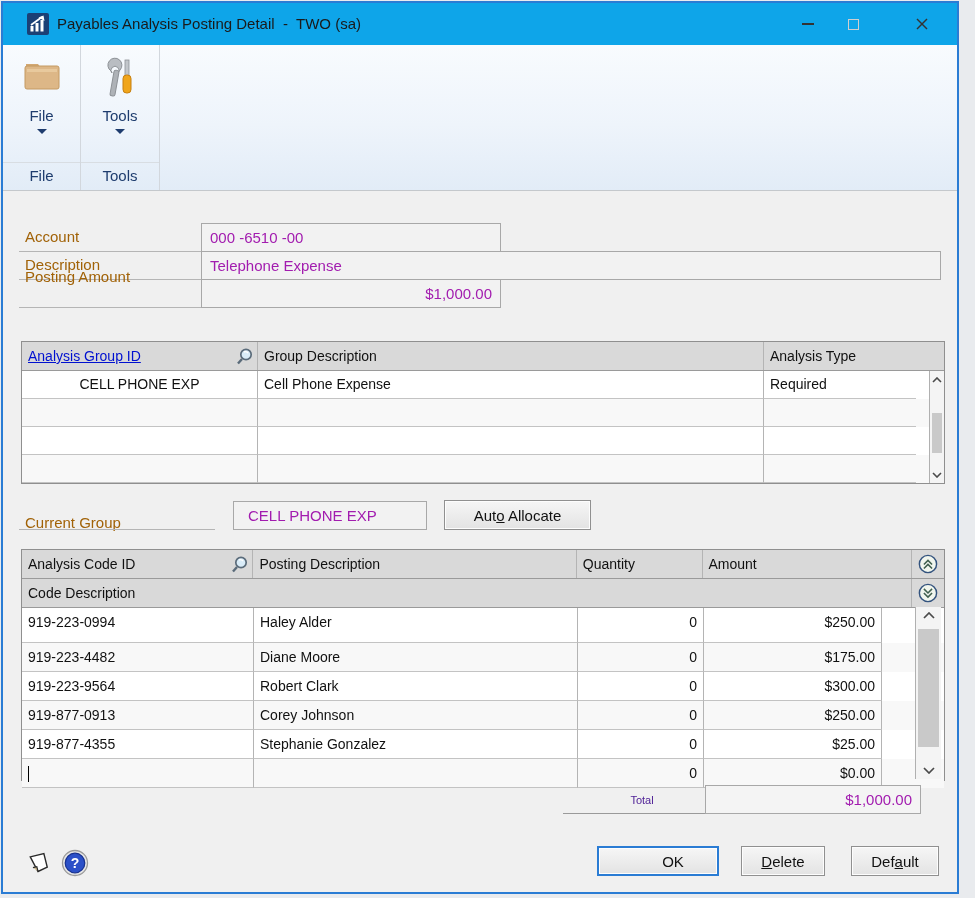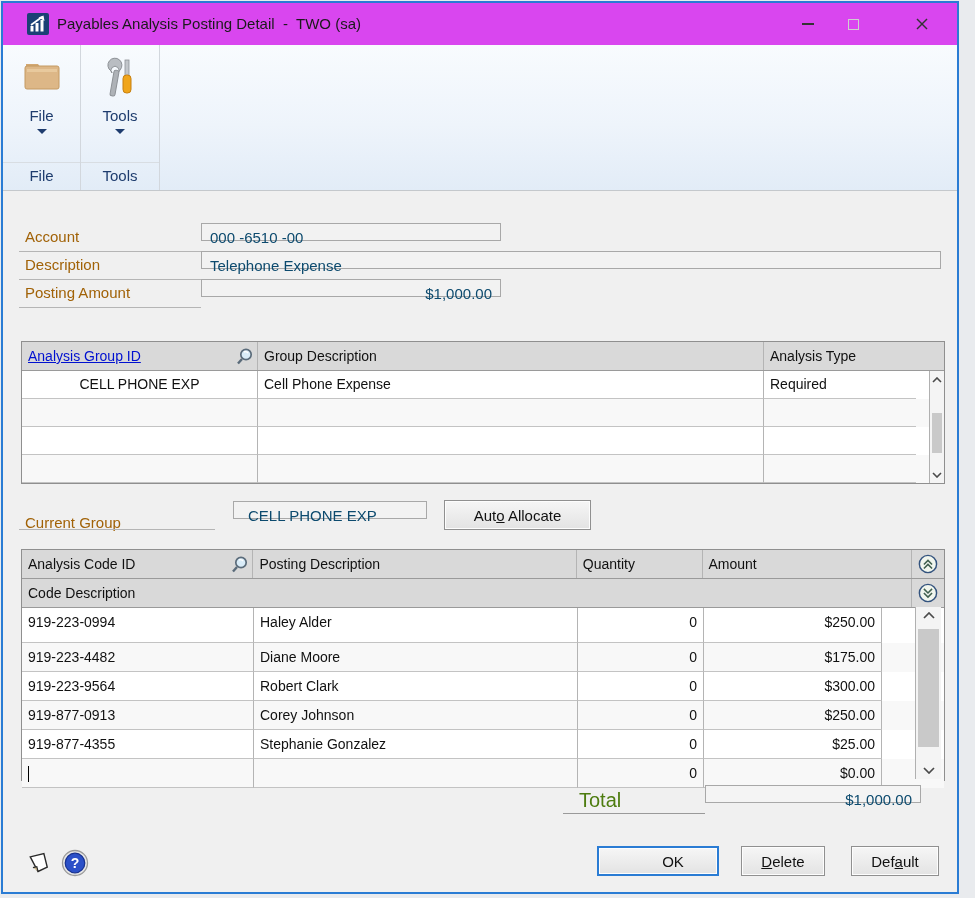--- a/index.html
+++ b/index.html
@@ -3,21 +3,21 @@
 <meta charset="utf-8">
 <style>
   * { box-sizing: border-box; font-family: "Liberation Sans", sans-serif; }
   html,body { margin:0; padding:0; }
   body { width:975px; height:898px; background:#e9ebee; position:relative; overflow:hidden; }
 
   .window { position:absolute; left:1px; top:1px; width:958px; height:893px;
             background:#f0f0f0; border:2px solid #2a7cd4; }
 
   
-  .titlebar { position:absolute; left:0; top:0; width:954px; height:42px; background:#d946ef; }
+  .titlebar { position:absolute; left:0; top:0; width:954px; height:42px; background:#0ea5e9; }
   .app-icon { position:absolute; left:24px; top:10px; width:22px; height:22px; }
   .title-text { position:absolute; left:54px; top:0; height:42px; line-height:42px;
                 font-size:15px; color:#1a1a1a; white-space:pre; }
   .wc { position:absolute; top:0; width:46px; height:42px; display:flex; align-items:center; justify-content:center; }
   .wc-min { left:782px; } .wc-max { left:827px; } .wc-close { left:896px; }
   .dash { width:12px; height:2px; background:#333; }
   .sq { width:11px; height:11px; border:1px solid #cfcfcf; }
 
   
   .ribbon { position:absolute; left:0; top:42px; width:954px; height:146px;
@@ -32,22 +32,22 @@
   .dd-arrow { display:block; width:0; height:0; margin:5px auto 0 auto;
               border-left:5px solid transparent; border-right:5px solid transparent;
               border-top:5px solid #1e3c6e; }
   .rgroup-label { position:absolute; left:0; bottom:0; width:100%; height:28px; line-height:26px;
                   text-align:center; font-size:15px; color:#1e3c6e; border-top:1px solid #d8dde2; }
 
   
   .content { position:absolute; left:0; top:188px; width:954px; height:700px; background:#f0f0f0; }
   .flabel { position:absolute; left:22px; height:28px; line-height:28px; font-size:15px; color:#a16207; }
   .lline { position:absolute; left:16px; width:182px; height:0; border-bottom:1px solid #b5b5b5; }
-  .dfield { position:absolute; height:18px; line-height:27px; background:#f2f2f2;
-            border:1px solid #a8a8a8; font-size:15px; color:#0c4a6e; padding:0 8px; white-space:pre; }
+  .dfield { position:absolute; height:29px; line-height:27px; background:#f2f2f2;
+            border:1px solid #a8a8a8; font-size:15px; color:#a21caf; padding:0 8px; white-space:pre; }
   .dfield.right { text-align:right; }
 
   
   .grid { position:absolute; left:18px; width:924px; background:#fff; border:1px solid #8f8f8f; }
   .grow { display:flex; width:100%; }
   .gcell { border-right:1px solid #b4b4b4; overflow:hidden; white-space:nowrap; font-size:14px; color:#111; }
   .ghead { background:#d9d9d9; height:29px; line-height:28px; border-bottom:1px solid #9a9a9a; }
   .ghead .gcell { position:relative; padding:0 6px; }
   .gbody-row { height:28px; line-height:27px; }
   .gbody-row .gcell { padding:0 6px; border-bottom:1px solid #c3c3c3; }
@@ -71,21 +71,21 @@
 
   
   .btn { position:absolute; height:30px; background:linear-gradient(180deg,#f6f6f6,#e3e3e3);
          border:1px solid #909090; box-shadow:inset 0 0 0 1px #fdfdfd;
          font-size:15px; color:#111; text-align:center; line-height:28px; cursor:pointer; }
   .btn u { text-decoration:underline; }
   .btn-ok { border:2px solid #2a7cd4; line-height:26px; }
   .caret { display:inline-block; width:1px; height:16px; background:#000; vertical-align:middle; }
 
   .total-underline { position:absolute; height:0; border-bottom:1px solid #9a9a9a; }
-  .total-label { position:absolute; font-size:20px; color:#4d7c0f; text-align:left; }
+  .total-label { position:absolute; font-size:11px; color:#4c1d95; text-align:center; }
 
   .foot-icon { position:absolute; cursor:pointer; }
 </style>
 </head>
 <body>
 
 <div class="window">
 
   <div class="titlebar">
     <span class="app-icon">
@@ -148,21 +148,21 @@
   <div class="content">
 
     <span class="flabel" style="top:32px;">Account</span>
     <span class="lline" style="top:60px;"></span>
     <div class="dfield" style="left:198px; top:32px; width:300px;">000 -6510 -00</div>
 
     <span class="flabel" style="top:60px;">Description</span>
     <span class="lline" style="top:88px;"></span>
     <div class="dfield" style="left:198px; top:60px; width:740px;">Telephone Expense</div>
 
-    <span class="flabel" style="top:88px;">Posting Amount</span>
+    <span class="flabel" style="top:72px;">Posting Amount</span>
     <span class="lline" style="top:116px;"></span>
     <div class="dfield right" style="left:198px; top:88px; width:300px;">$1,000.00</div>
 
     <div class="grid" style="top:150px; height:143px;">
       <div class="grow ghead">
         <div class="gcell g1c1">
           <span class="link">Analysis Group ID</span>
           <span class="lookup">
             <svg width="19" height="19" viewBox="0 0 19 19">
               <circle cx="11" cy="7.5" r="5.2" fill="#d9ecf8" stroke="#5a6b7a" stroke-width="1.7"></circle>

